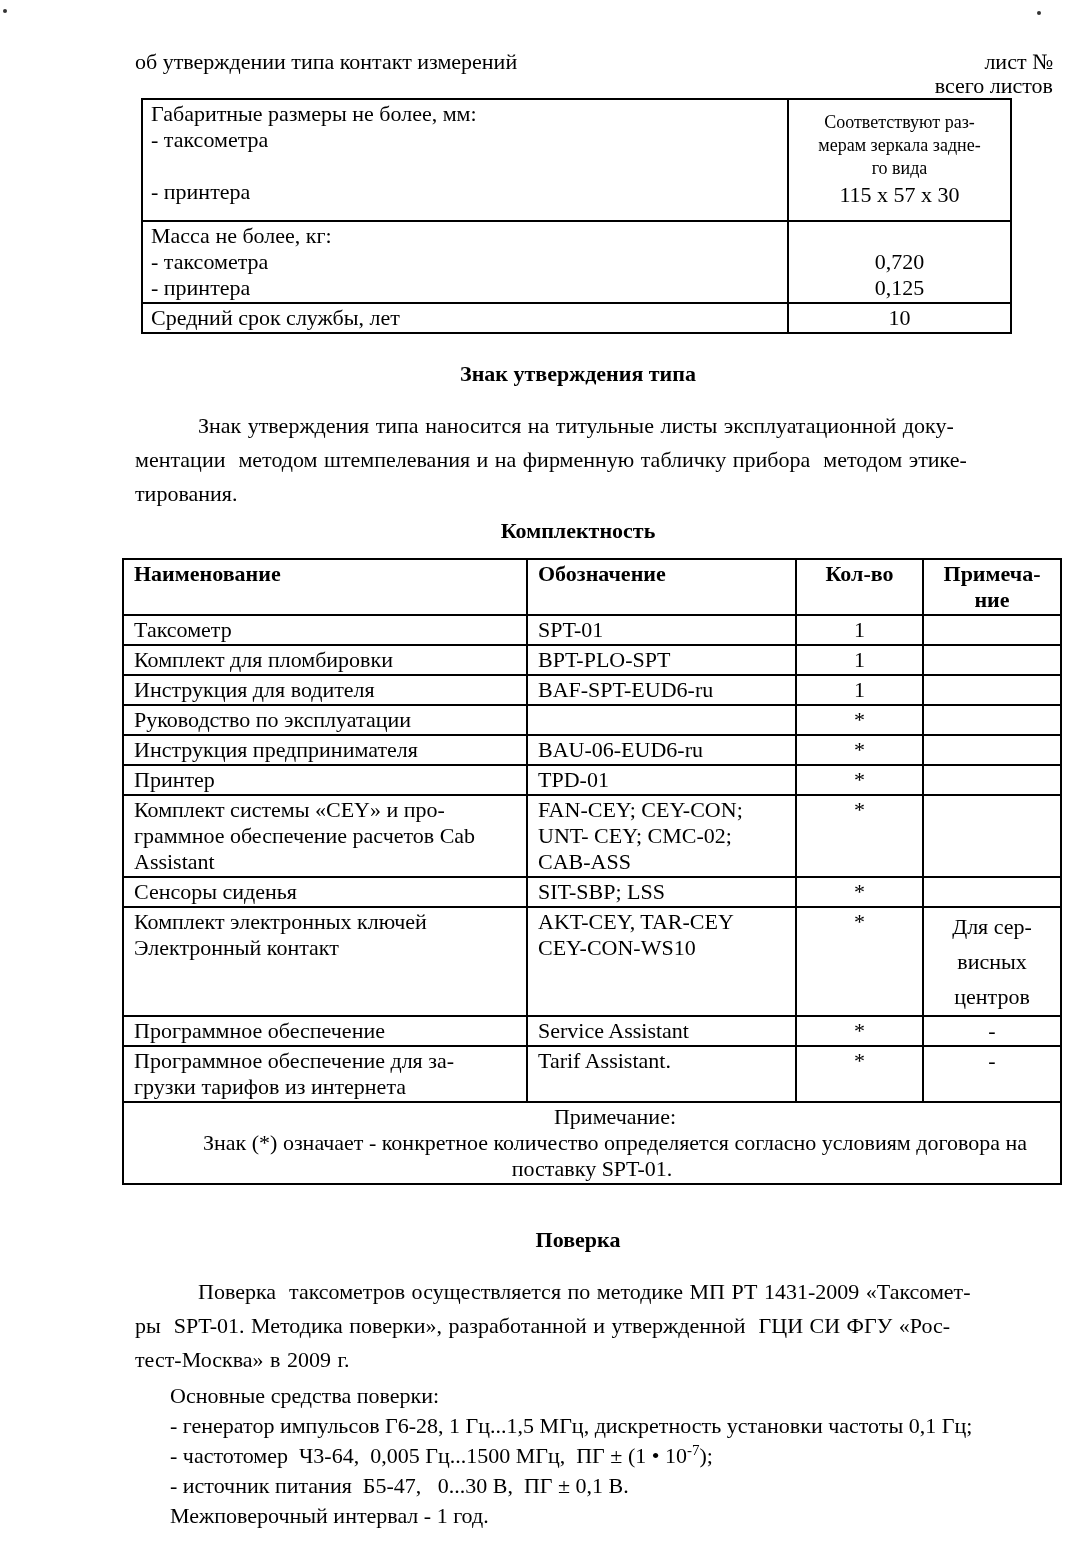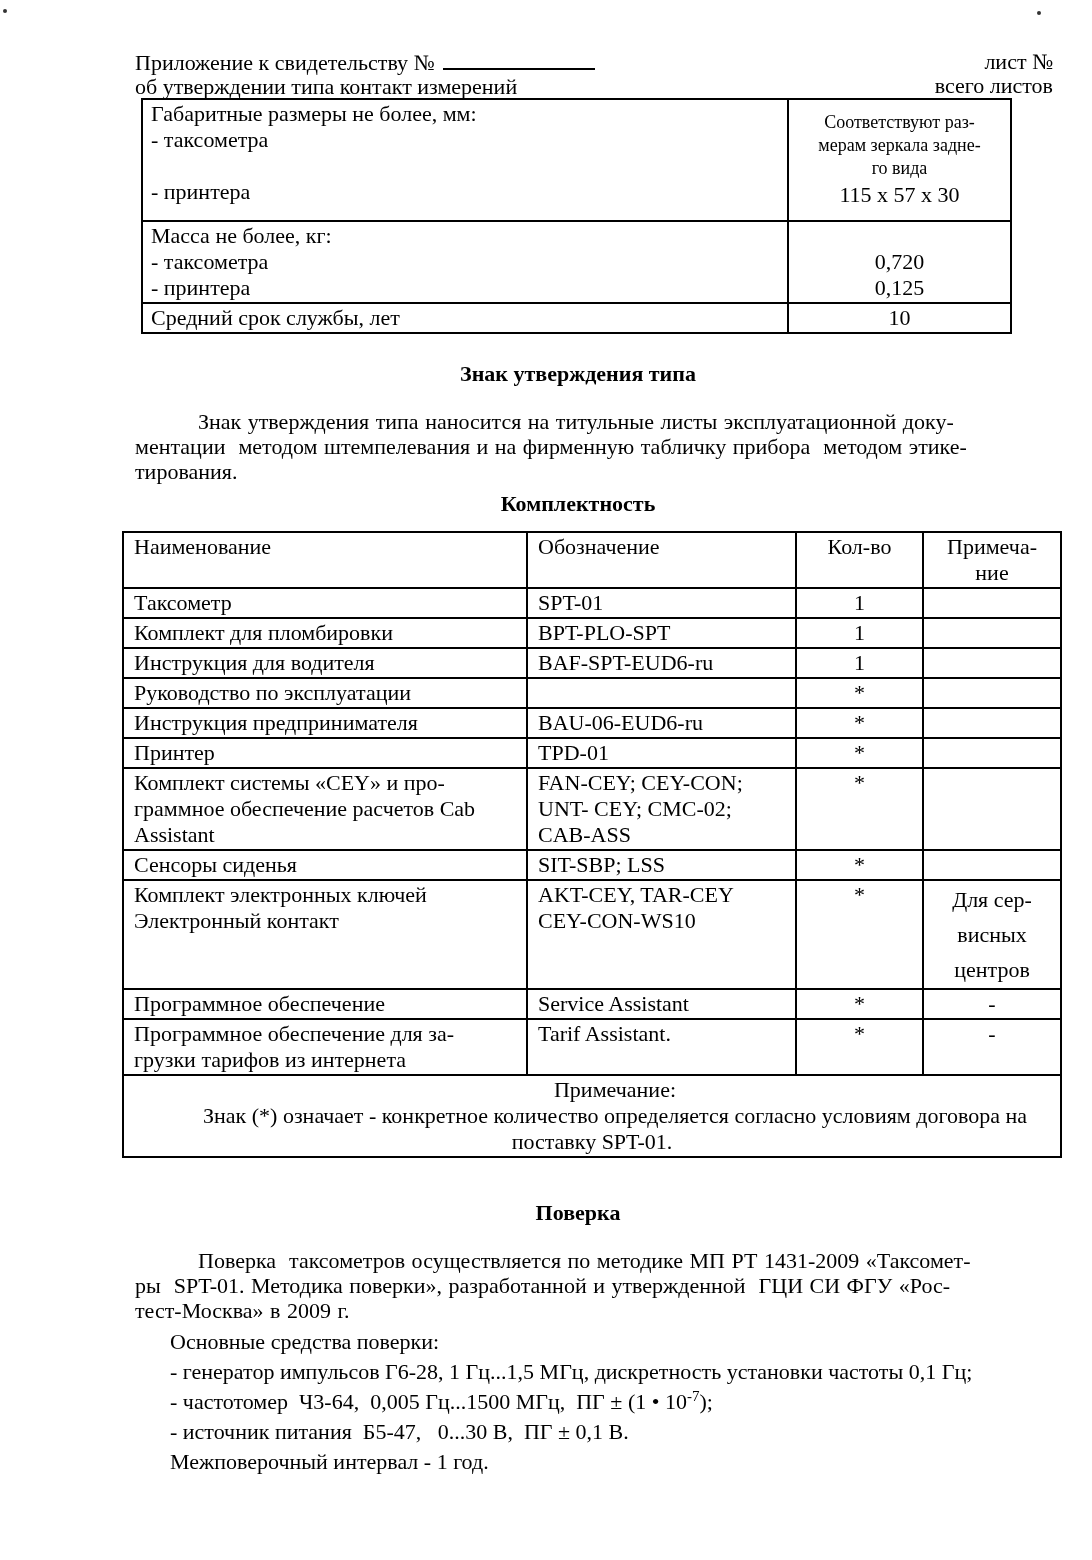--- a/index.html
+++ b/index.html
@@ -39,26 +39,26 @@
   .specs .tall { height:118px; }
   .small-note { font-size:18px; line-height:23px; padding-top:10px; text-align:center; }
   .dim-value { font-size:22px; line-height:29px; text-align:center; }
 
   
   .section { width:886px; text-align:center; font-size:22px; font-weight:bold; margin:24px 0 0 0; line-height:31px; }
   .section.h-compl { margin-top:4px; }
   .section.h-pover { margin-top:39px; }
 
   
-  .body-par { width:886px; margin:20px 0 0 0; text-indent:63px; line-height:25px; white-space:pre-wrap; word-spacing:1px; }
+  .body-par { width:886px; margin:20px 0 0 0; text-indent:63px; line-height:34px; white-space:pre-wrap; word-spacing:1px; }
 
   
   .compl { width:890px; margin:12px 0 0 -13px; }
   .compl th, .compl td { border:2px solid #000; vertical-align:top; padding:1px 6px; line-height:26px; font-weight:normal; font-size:22px;text-align:center; }
-  .compl th { text-align:center; white-space:pre-wrap; }
+  .compl th { text-align:center; white-space:pre-wrap;font-weight:bold; }
   .compl .col-name { width:386px; text-align:left; padding-left:10px; }
   .compl .col-des  { width:251px; text-align:left; padding-left:10px; }
   .compl .col-qty  { width:113px; text-align:center; }
   .compl .col-note { width:124px; text-align:center; }
   .compl td.row11note { line-height:35px; }
   .fn-cell { text-align:left; font-size:19px; line-height:23px; padding:3px 8px 6px 4px; }
   .fn-label { margin-left:46px; }
   .fn-text { margin:0; text-indent:46px; white-space:normal; }
 
   
@@ -67,21 +67,20 @@
   .v-item sup { font-size:15px; line-height:0; }
 </style>
 </head>
 <body>
 
 <div class="page">
   <div class="speck s1"></div>
   <div class="speck s2"></div>
 
   <div class="doc-header">
-    <div class="h-line"><span>Приложение к свидетельству №</span><span class="fill-line"></span></div>
     <div class="h-line">об утверждении типа контакт измерений</div>
     <div class="h-right">
       <span class="lbl">лист №</span>
       <span class="val">3</span>
       <span class="lbl">всего листов</span>
       <span class="val">4</span>
     </div>
   </div>
 
   <table class="specs">

